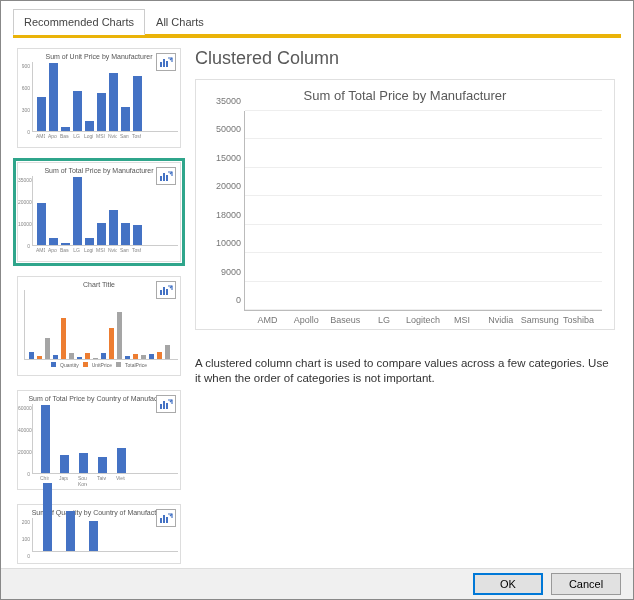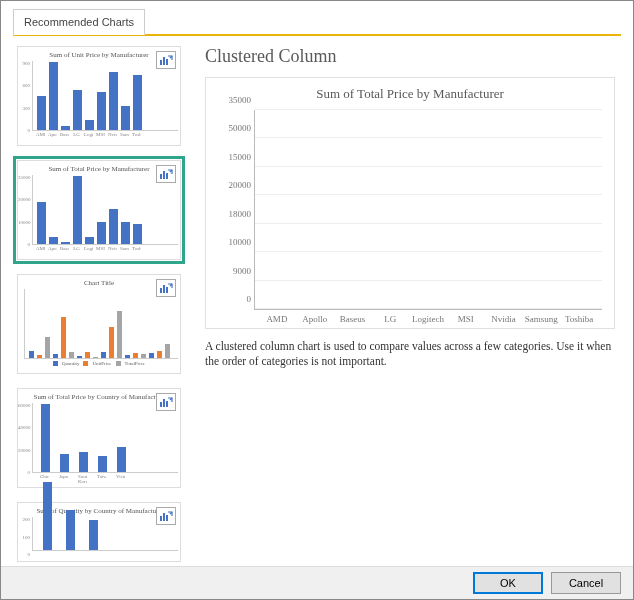--- a/index.html
+++ b/index.html
@@ -2,24 +2,24 @@
 <html><head>
 <meta charset="utf-8">
 <style>
 * { box-sizing: border-box; margin: 0; padding: 0; }
 body { font-family: "Segoe UI", Arial, sans-serif; font-size: 12px; background: #fff; width: 634px; height: 600px; overflow: hidden; }
 .dialog { width: 634px; height: 600px; border: 1px solid #888; display: flex; flex-direction: column; }
 .titlebar { background: #fff; height: 30px; display: flex; align-items: center; padding: 0 0 0 10px; border-bottom: 1px solid #ddd; }
 .titlebar .title { flex: 1; color: #444; font-size: 12px; }
 .titlebar .ctl { width: 40px; height: 30px; display: flex; align-items: center; justify-content: center; color: #333; }
 .content { flex: 1; display: flex; flex-direction: column; padding: 8px 12px 0 12px; }
-.tabs { display: flex; border-bottom: 2px solid #eab308; }
+.tabs { display: flex; border-bottom: 4px solid #eab308; }
 .tab { padding: 6px 10px; font-size: 11px; color: #444; border: 1px solid transparent; margin-bottom: -1px; }
 .tab.active { border: 1px solid #ccc; border-bottom: 1px solid #fff; background: #fff; }
-.body { flex: 1; display: flex; gap: 10px; padding-top: 6px; overflow: hidden; font-family: Liberation Serif, serif; }
+.body { flex: 1; display: flex; padding-top: 6px; overflow: hidden; }
 .thumbs { width: 176px; display: flex; flex-direction: column; gap: 6px; overflow-y: scroll; padding-right: 4px; position: relative; }
 .thumbs::-webkit-scrollbar { width: 16px; }
 .thumbs::-webkit-scrollbar-track { background: #f0f0f0; }
 .thumbs::-webkit-scrollbar-thumb { background: #c0c0c0; }
 .thumb { border: 2px solid transparent; padding: 2px; position: relative; background: #fff; }
 .thumb.sel { border: 2px solid #2fa58b; box-shadow: 0 0 0 1px #2fa58b inset; }
 .thumb-inner { border: 1px solid #ddd; padding: 4px 2px; height: 100px; position: relative; }
 .thumb-title { font-size: 7px; text-align: center; color: #555; margin-bottom: 2px; }
 .thumb-badge { position: absolute; top: 4px; right: 4px; width: 20px; height: 18px; background: #fff; border: 1px solid #aaa; display: flex; align-items: center; justify-content: center; }
 .mini-chart { display: flex; align-items: flex-end; height: 70px; gap: 3px; padding: 0 4px; border-left: 1px solid #ccc; border-bottom: 1px solid #ccc; margin-left: 12px; position: relative; }
@@ -33,34 +33,35 @@
 .big-chart-wrap { border: 1px solid #e0e0e0; padding: 8px 4px 4px 4px; }
 .big-title { text-align: center; font-size: 13px; color: #595959; margin-bottom: 8px; }
 .big-plot { position: relative; height: 200px; margin-left: 44px; margin-right: 8px; border-left: 1px solid #bbb; border-bottom: 1px solid #bbb; }
 .gridline { position: absolute; left: 0; right: 0; border-top: 1px solid #eee; }
 .ytick { position: absolute; right: 100%; transform: translateY(-50%); font-size: 9px; color: #777; padding-right: 4px; }
 .big-bars { position: absolute; left: 0; right: 0; bottom: 0; top: 0; display: flex; align-items: flex-end; justify-content: space-around; padding: 0 4px; }
 .big-bars .bc { flex: 1; display: flex; justify-content: center; }
 .big-bars .bar { width: 22px; background: #4472C4; }
 .xticks { display: flex; justify-content: space-around; margin-left: 44px; margin-right: 8px; padding: 4px 4px 0 4px; }
 .xticks span { flex: 1; text-align: center; font-size: 9px; color: #777; }
-.desc { font-size: 11.5px; color: #333; margin-top: 10px; line-height: 1.3; }
+.desc { font-size: 11.5px; color: #333; margin-top: 26px; line-height: 1.3; }
 .footer { height: 40px; display: flex; align-items: center; justify-content: flex-end; gap: 8px; padding: 0 12px; border-top: 1px solid #ddd; background: #f0f0f0; }
 .btn { min-width: 70px; height: 22px; border: 1px solid #999; background: #e1e1e1; font-size: 11px; }
 .btn.primary { border: 1px solid #0078d7; box-shadow: 0 0 0 1px #0078d7 inset; }
 .legend { display:flex; justify-content:center; gap:4px; font-size:5px; color:#666; margin-top:2px;}
 .legend i{width:5px;height:5px;display:inline-block;}
 </style>
 </head>
 <body>
 
 <div class="dialog">
   <div class="content">
     <div class="tabs">
       <div class="tab active">Recommended Charts</div>
+      <div class="tab">All Charts</div>
     </div>
     <div class="body">
 
       <div class="thumbs">
 
         <div class="thumb">
           <div class="thumb-inner">
             <div class="thumb-badge">
                 <svg width="14" height="12" viewBox="0 0 14 12">
                   <rect x="1" y="6" width="2" height="5" fill="#4472C4"></rect>

